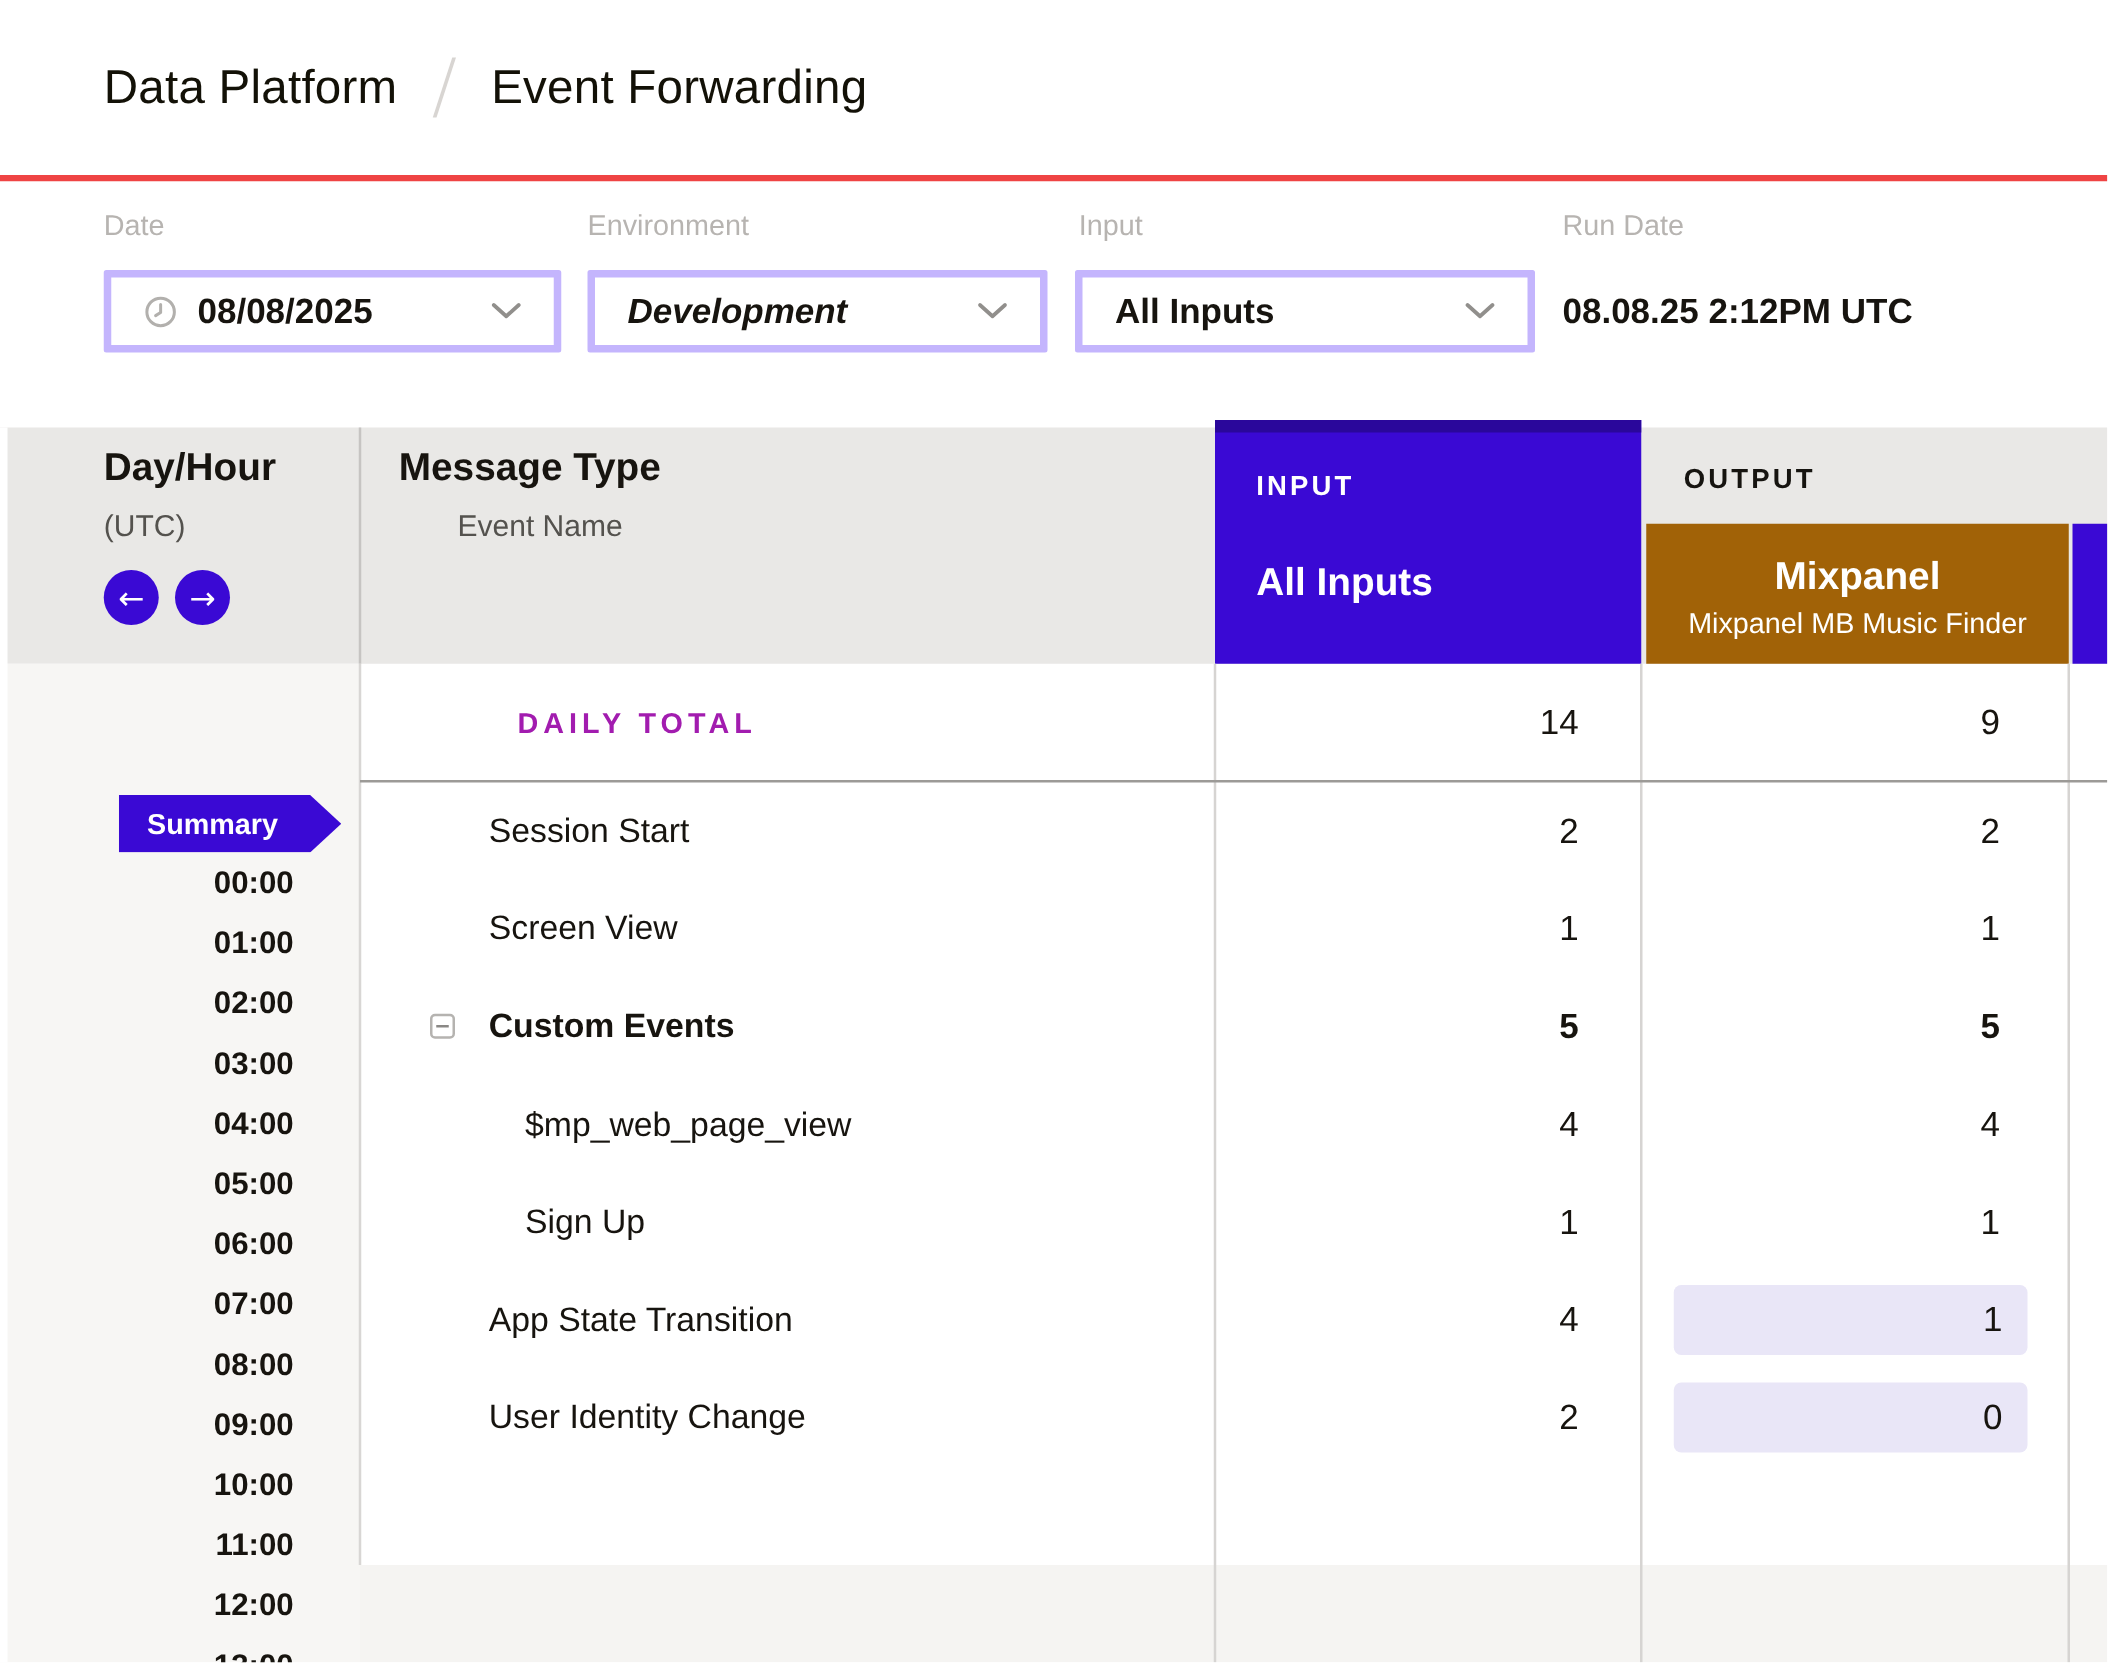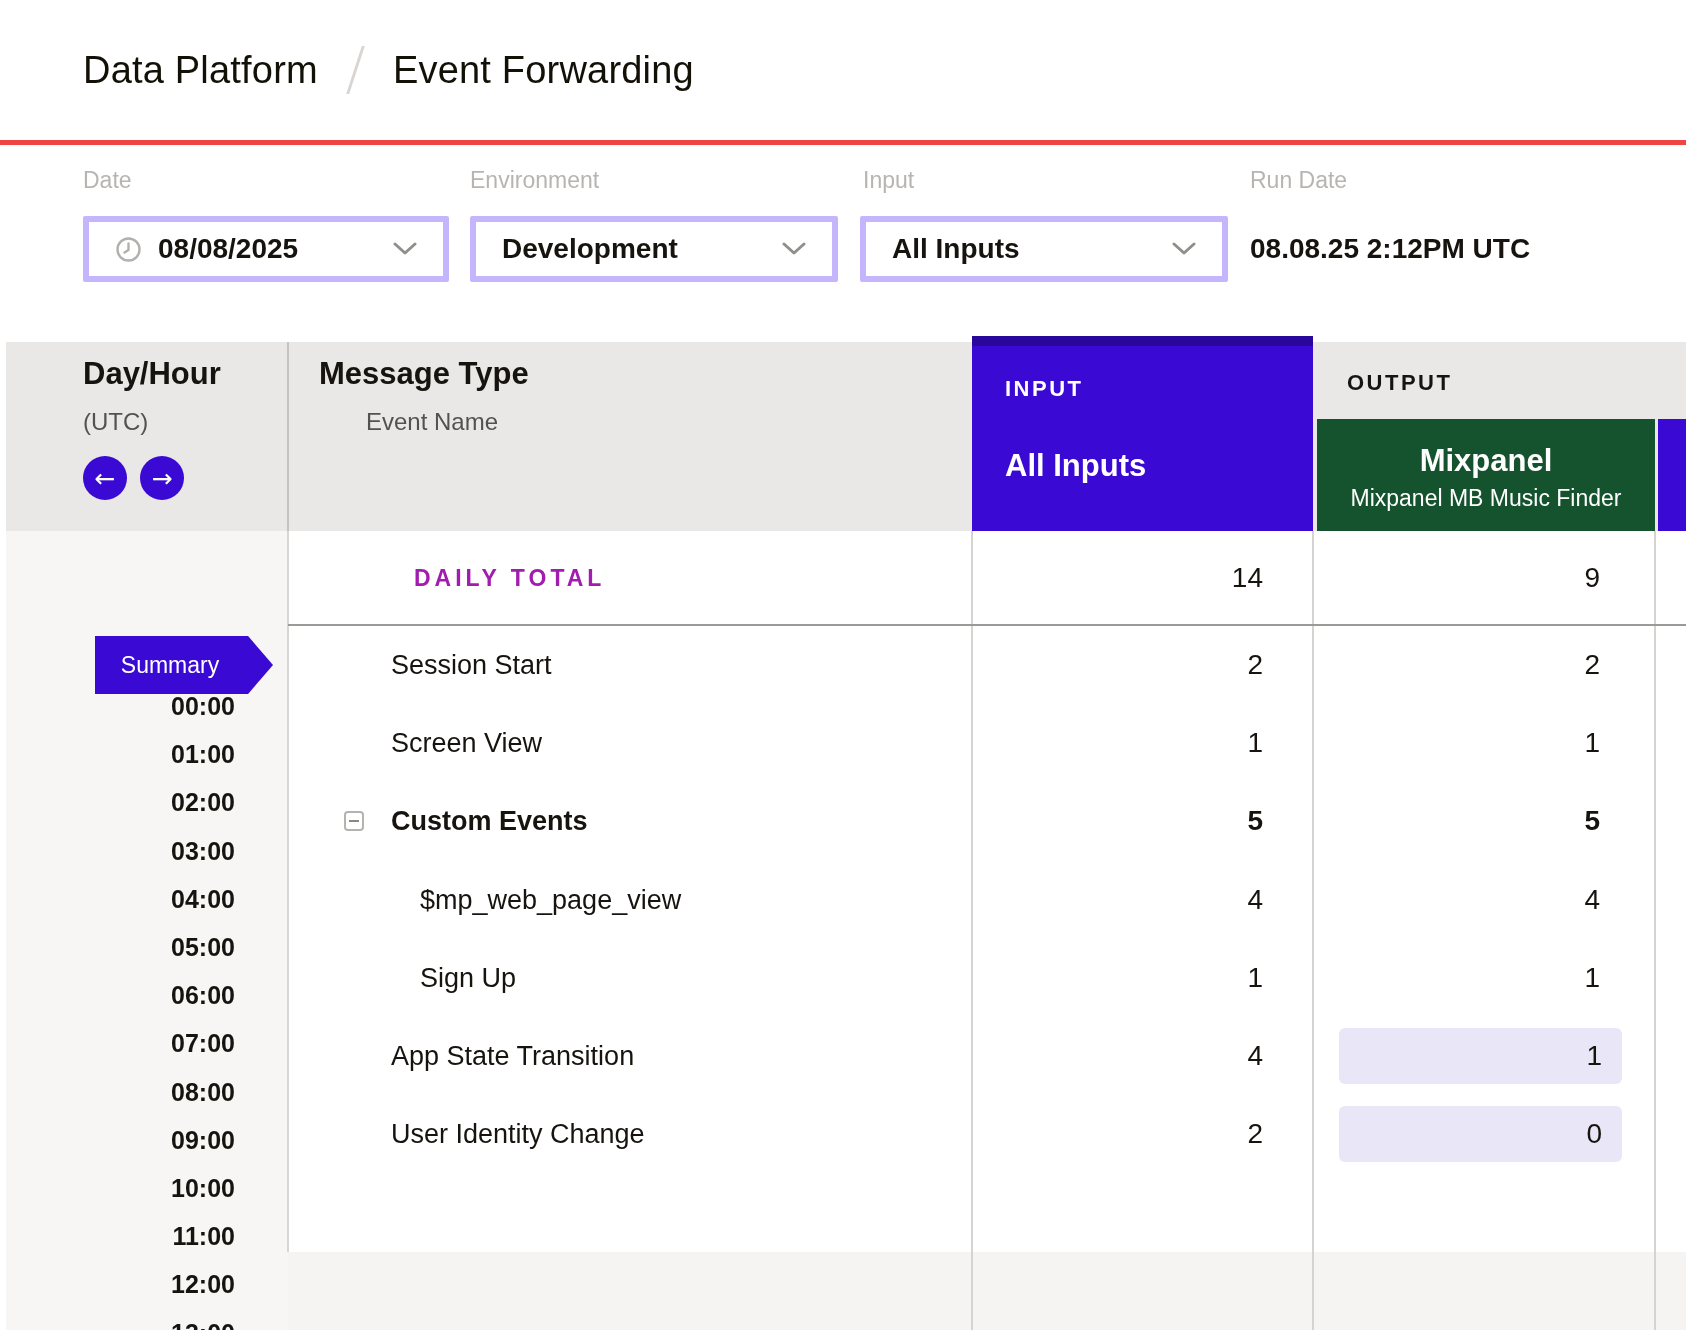--- a/index.html
+++ b/index.html
@@ -14,21 +14,21 @@
   .topbar{left:0;top:0;width:1686px;height:140px;background:#fff;border-bottom:5px solid #ef4444;}
   .crumbs{left:83px;top:0;height:140px;display:flex;align-items:center;gap:36px;}
   .crumb{font-size:38px;font-weight:500;color:#131107;letter-spacing:.2px;white-space:nowrap;}
   .crumb-sep{width:3px;height:48px;background:#d8d5d2;transform:skewX(-18deg);}
 
   
   .f-label{font-size:23px;color:#b7b4b1;top:166px;line-height:28px;}
   .f-box{top:216px;height:66px;background:#fff;border:6px solid #c4b5fd;border-radius:2px;
          box-sizing:border-box;display:flex;align-items:center;padding:0 26px;}
   .f-value{font-size:28px;font-weight:700;white-space:nowrap;}
-  .f-value.semi{font-weight:600;}
+  .f-value.semi{font-weight:600;font-style:italic;}
   .f-spacer{flex:1;}
   .chev{flex:none;margin-left:12px;}
   .run-value{left:1250px;top:231px;font-size:28px;font-weight:700;line-height:36px;white-space:nowrap;}
 
   
   .band{left:0;top:342px;width:1686px;height:189px;background:#e9e8e6;}
   .dh-title{left:83px;top:356px;font-size:31px;font-weight:700;}
   .dh-sub{left:83px;top:408px;font-size:24px;color:#54524e;}
   .nav-btn{top:456px;width:44px;height:44px;border-radius:50%;display:flex;align-items:center;justify-content:center;cursor:pointer;}
   .nav-btn span{color:#fff;font-size:25px;line-height:1;font-family:"DejaVu Sans",sans-serif;}
@@ -57,21 +57,21 @@
   .daily-border{left:288px;top:624px;width:1398px;height:2px;background:#9c9a97;}
   .edge-strip{left:0;top:342px;width:6px;height:988px;background:#fff;}
 
   .daily-label{left:373px;top:564px;font-size:23px;font-weight:700;letter-spacing:4px;color:#a21caf;line-height:28px;margin-left:41px;}
   .num{font-size:28px;line-height:32px;text-align:right;}
   .daily-in{left:972px;top:562px;width:291px;}
   .daily-out{left:1313px;top:562px;width:287px;}
 
   .hour{left:0;width:235px;height:48px;line-height:48px;text-align:right;
         font-size:25px;font-weight:700;cursor:pointer;}
-  .summary{left:95px;top:636px;width:178px;height:58px;color:#fff;font-size:23px;font-weight:400;
+  .summary{left:95px;top:636px;width:178px;height:46px;color:#fff;font-size:23px;font-weight:700;
            display:flex;align-items:center;justify-content:center;padding-right:28px;box-sizing:border-box;
            clip-path:polygon(0 0,86% 0,100% 50%,86% 100%,0 100%);cursor:pointer;}
 
   .mrow{left:288px;width:1398px;height:78px;}
   .mrow .lbl{position:absolute;left:103px;top:50%;transform:translateY(-50%);font-size:27px;white-space:nowrap;}
   .mrow .lbl.bold{font-weight:700;}
   .mrow .lbl.ind{left:132px;}
   .mrow .in-val{position:absolute;left:684px;top:50%;transform:translateY(-50%);width:291px;}
   .mrow .out-val{position:absolute;left:1025px;top:50%;transform:translateY(-50%);width:287px;}
   .mrow .bold{font-weight:700;}
@@ -146,21 +146,21 @@
   <div class="abs mt-title">Message Type</div>
   <div class="abs mt-sub">Event Name</div>
 
   <div class="abs input-block" style="background: rgb(58, 9, 212);">
     <span class="top-strip" style="background: rgb(42, 7, 155);"></span>
     <span class="col-label">INPUT</span>
     <span class="col-value">All Inputs</span>
   </div>
 
   <div class="abs col-label output-label">OUTPUT</div>
-  <div class="abs mix-block" style="background: #14532d;">
+  <div class="abs mix-block" style="background: #a16207;">
     <div class="mix-name">Mixpanel</div>
     <div class="mix-sub">Mixpanel MB Music Finder</div>
   </div>
   <div class="abs sliver" style="background: rgb(58, 9, 212);"></div>
 
   <div class="abs left-col"></div>
   <div class="abs bottom-strip"></div>
   <div class="abs vline v-day-band"></div>
   <div class="abs vline v-day"></div>
   <div class="abs vline v-in"></div>

